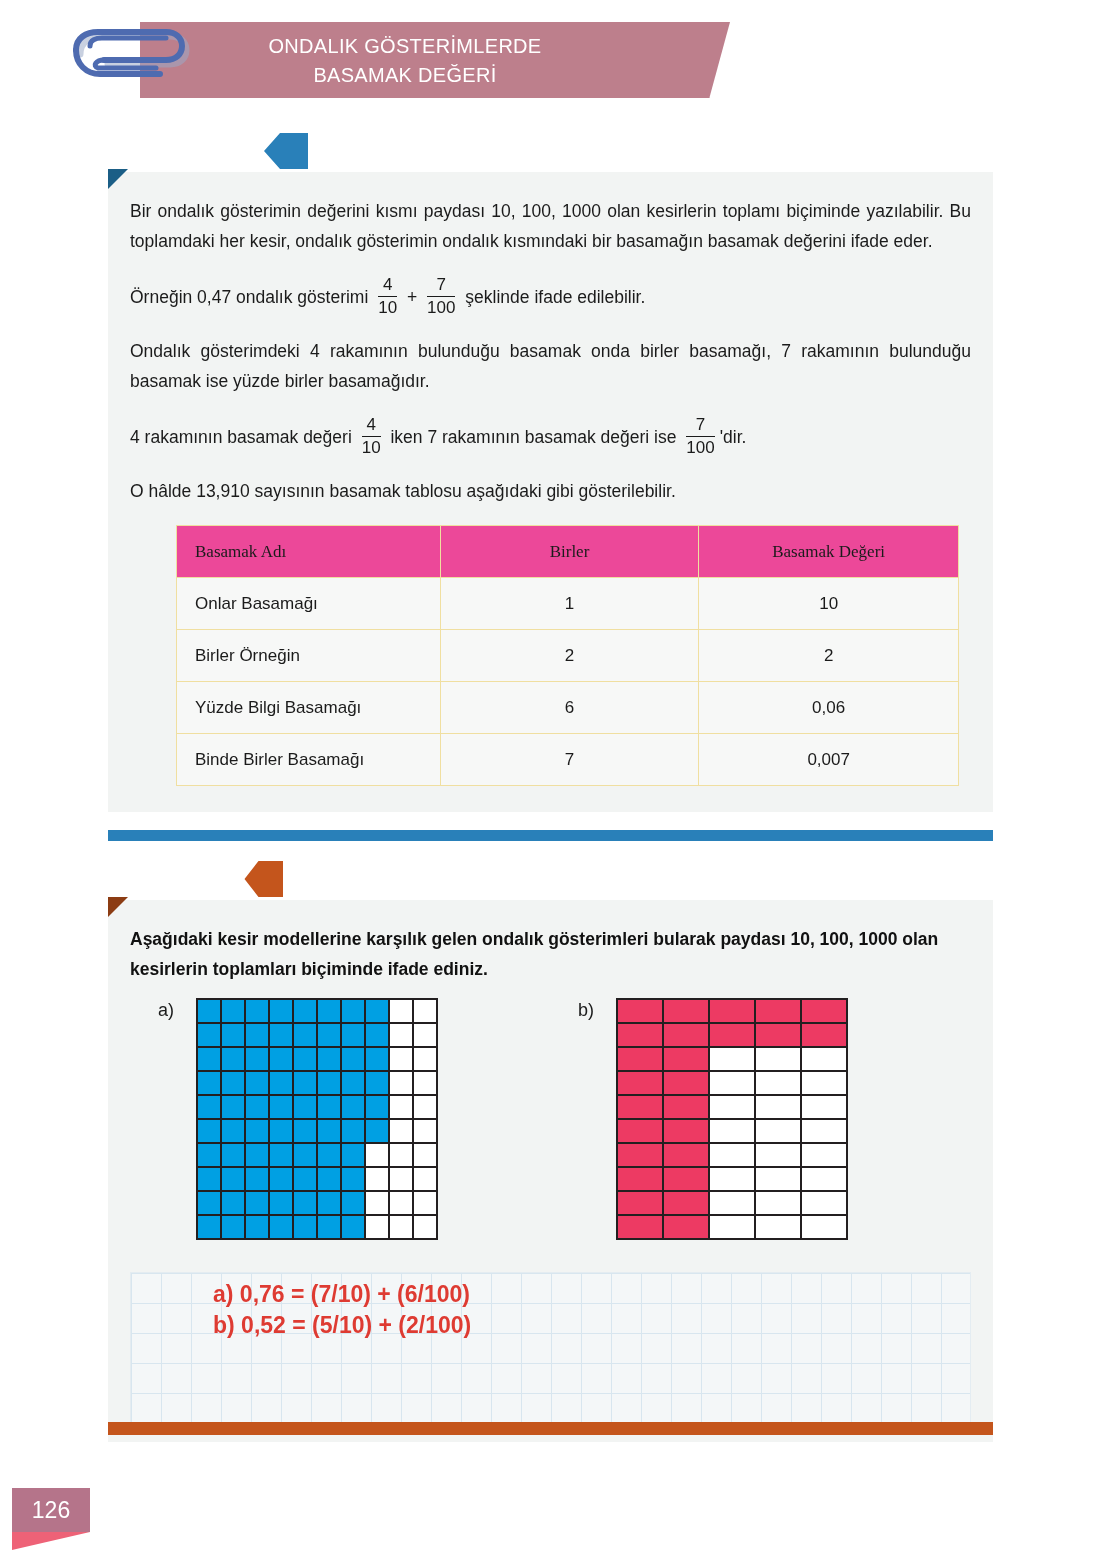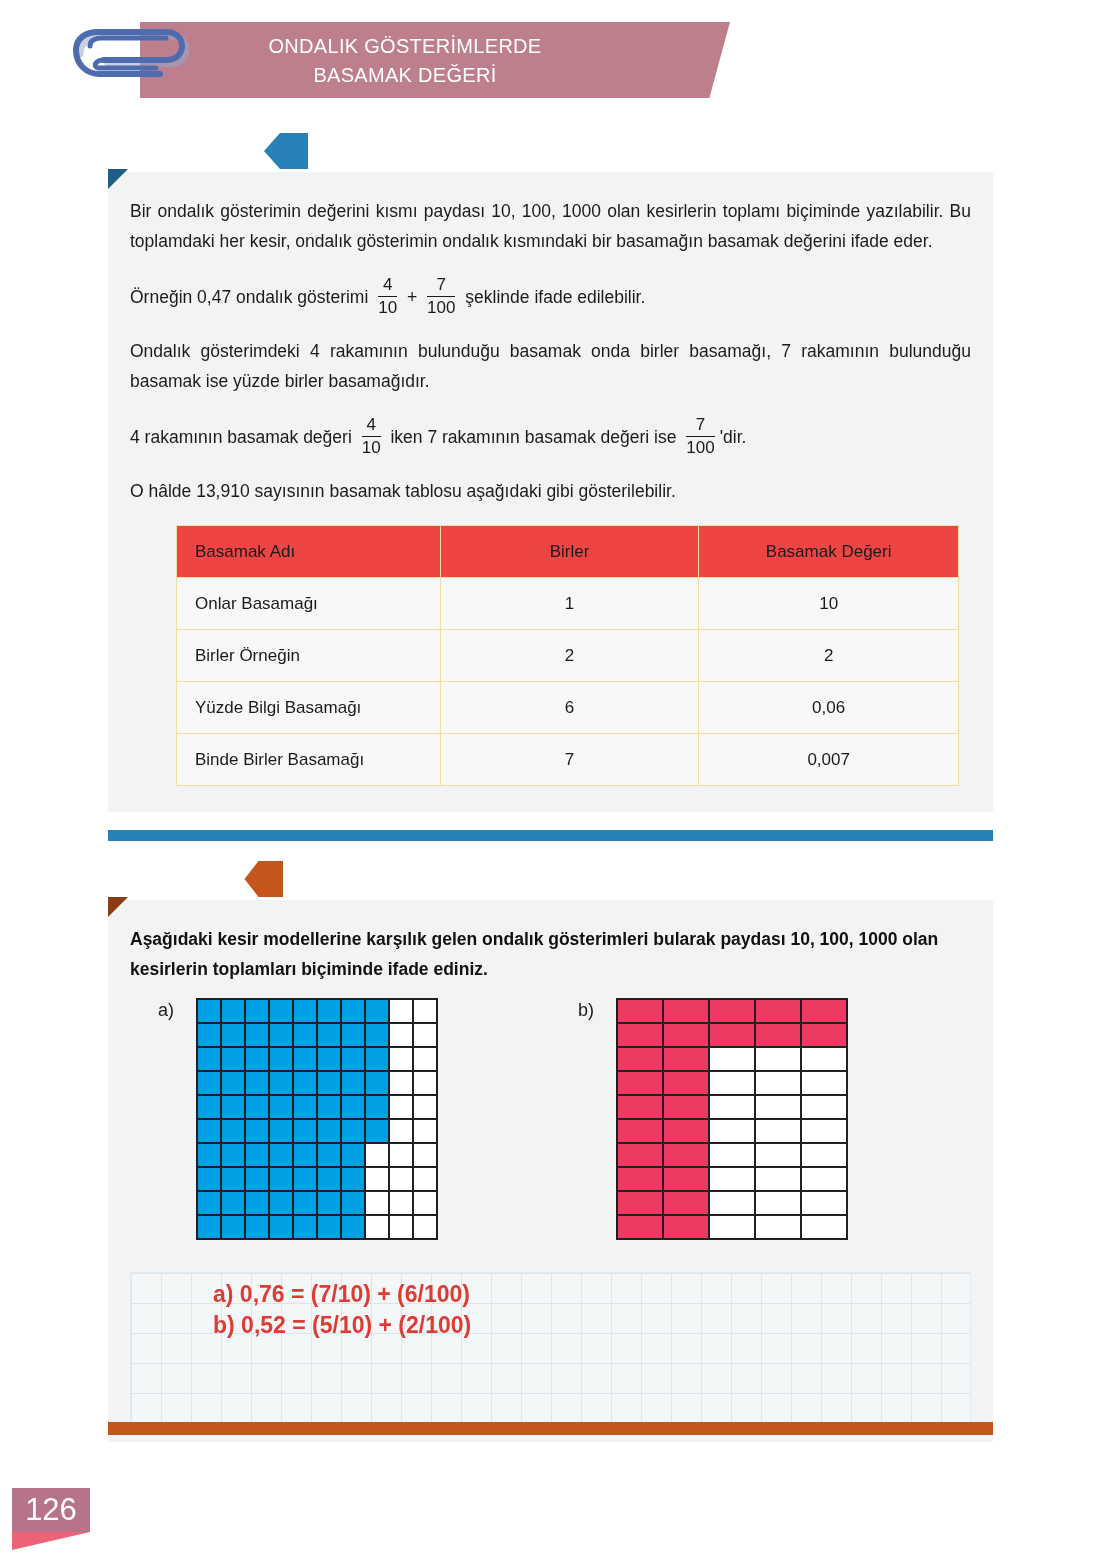--- a/index.html
+++ b/index.html
@@ -145,22 +145,23 @@
   .basamak-table th,
   .basamak-table td {
     border: 1.4px solid #f0dfa0;
     font-size: 17px;
     font-weight: normal;
     color: #1b1b1b;
     height: 51px;
     padding: 0 18px;
   }
   .basamak-table thead th {
-    background: #ef4444;
+    background: #ec4899;
     text-align: left;
+    font-family: Liberation Serif, serif;
   }
   .basamak-table thead th.c { text-align: center; }
   .basamak-table td.c { text-align: center; }
   .basamak-table col.c1 { width: 264px; }
   .basamak-table col.c2 { width: 259px; }
   .basamak-table col.c3 { width: 260px; }
 
   
   .ornek-box {
     position: absolute;
@@ -238,21 +239,21 @@
     width: 80px;
     height: 60px;
   }
   .pagenum-box {
     position: absolute;
     left: 0; top: 0;
     width: 78px;
     height: 44px;
     background: #b5748a;
     color: #ffffff;
-    font-size: 31px;
+    font-size: 23px;
     display: flex;
     align-items: center;
     justify-content: center;
   }
   .pagenum-tail {
     position: absolute;
     left: 0;
     top: 44px;
     width: 78px;
     height: 18px;

